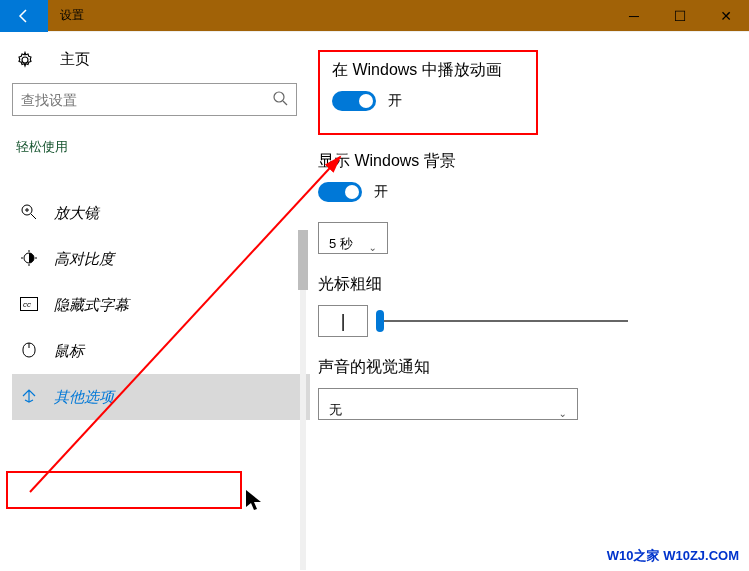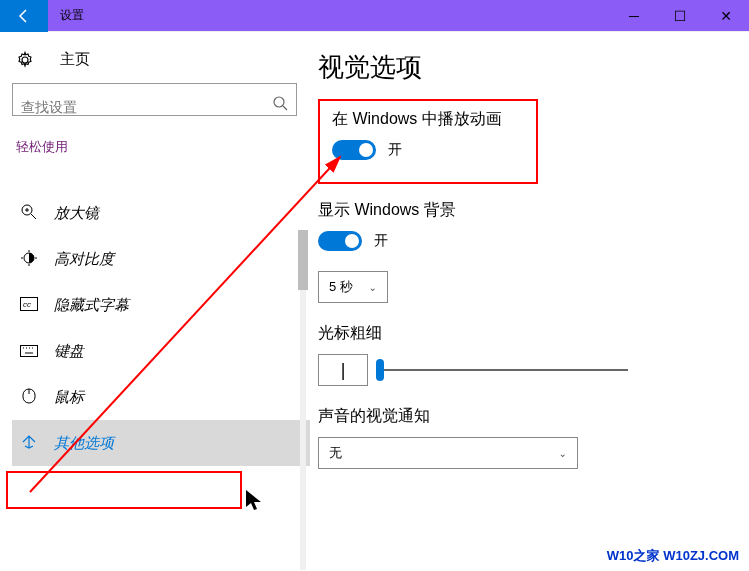--- a/index.html
+++ b/index.html
@@ -1,34 +1,34 @@
 <!DOCTYPE html>
 <html><head>
 <meta charset="utf-8">
 <style>
 * { margin: 0; padding: 0; box-sizing: border-box; font-family: "Microsoft YaHei", "Segoe UI", sans-serif; }
 body { width: 749px; height: 571px; background: #fff; position: relative; overflow: hidden; }
 
-.titlebar { height: 32px; display: flex; align-items: center; background: #8b5cf6; border-bottom: 1px solid #eee; }
+.titlebar { height: 32px; display: flex; align-items: center; background: #a16207; border-bottom: 1px solid #eee; }
 .back-btn { width: 48px; height: 32px; background: #0078d7; color: #fff; display: flex; align-items: center; justify-content: center; }
 .title { font-size: 12px; padding-left: 12px; color: #000; }
 .win-controls { margin-left: auto; display: flex; }
 .win-btn { width: 46px; height: 32px; display: flex; align-items: center; justify-content: center; font-size: 14px; color: #000; }
 
 .content { display: flex; height: calc(100% - 32px); }
 .sidebar { width: 310px; padding: 10px 0 0 12px; position: relative; }
 .home-row { display: flex; align-items: center; gap: 26px; padding: 8px 4px 14px 4px; }
 .home-row .icon { width: 18px; height: 18px; display: flex; align-items: center; justify-content: center; }
 .home-row span.label { font-size: 15px; }
 
-.search-box { width: 285px; height: 33px; border: 1px solid #999; display: flex; align-items: flex-end; padding: 0 8px; margin-bottom: 18px; }
+.search-box { width: 285px; height: 33px; border: 1px solid #999; display: flex; align-items: center; padding: 12px 8px; margin-bottom: 18px; }
 .search-box input { border: none; outline: none; flex: 1; font-size: 14px; color: #666; background: transparent; }
 .search-box .sicon { color: #666; }
 
-.group-title { font-size: 13px; color: #701a75; padding: 4px 4px 14px 4px; }
+.group-title { font-size: 13px; color: #14532d; padding: 4px 4px 14px 4px; }
 
 .nav-item { display: flex; align-items: center; gap: 16px; height: 46px; padding: 0 8px; font-size: 15px; font-style: italic; }
 .nav-item .nicon { width: 18px; text-align: center; }
 .nav-item.selected { background: #d9d9d9; }
 .nav-item.selected .label { color: #0078d7; }
 .nav-item.selected .nicon { color: #0078d7; }
 
 .red-box-nav { position: absolute; border: 2px solid red; left: 6px; top: 439px; width: 236px; height: 38px; pointer-events: none; }
 
 .main { flex: 1; padding: 18px 10px 0 8px; position: relative; }
@@ -39,21 +39,21 @@
 
 .setting-block { margin-bottom: 20px; }
 .setting-label { font-size: 16px; margin-bottom: 10px; }
 .toggle-row { display: flex; align-items: center; gap: 12px; }
 .toggle { width: 44px; height: 20px; border-radius: 10px; background: #0078d7; position: relative; }
 .toggle::after { content: ""; position: absolute; right: 3px; top: 3px; width: 14px; height: 14px; background: #fff; border-radius: 50%; }
 .toggle-text { font-size: 14px; }
 
 .red-box-main { border: 2px solid red; padding: 8px 12px 12px 12px; width: 220px; margin-bottom: 16px; }
 
-.dropdown { height: 32px; border: 1px solid #888; display: inline-flex; align-items: center; justify-content: space-between; padding: 0 10px; font-size: 13px; }
+.dropdown { height: 32px; border: 1px solid #888; display: inline-flex; align-items: flex-end; justify-content: space-between; padding: 0 10px; font-size: 13px; }
 .dropdown.small { width: 70px; }
 .dropdown.large { width: 260px; }
 .chev { font-size: 10px; color: #555; }
 
 .cursor-row { display: flex; align-items: center; gap: 10px; }
 .cursor-preview { width: 50px; height: 32px; border: 1px solid #888; display: flex; align-items: center; justify-content: center; }
 .slider { flex: 1; max-width: 250px; height: 2px; background: #666; position: relative; }
 .slider::before { content: ""; position: absolute; left: 0; top: 50%; transform: translate(-2px,-50%); width: 8px; height: 22px; background: #0078d7; border-radius: 4px; }
 
 .annotation-arrow { position: absolute; pointer-events: none; }
@@ -124,31 +124,20 @@
       <span class="label">高对比度</span>
     </div>
     <div class="nav-item">
       <span class="nicon"><svg width="18" height="14" viewBox="0 0 18 14">
             <rect x="0.5" y="0.5" width="17" height="13" stroke="#000" fill="none"></rect>
             <text x="3" y="10" font-size="8" fill="#000">cc</text>
           </svg></span>
       <span class="label">隐藏式字幕</span>
     </div>
     <div class="nav-item">
-      <span class="nicon"><svg width="18" height="12" viewBox="0 0 18 12">
-            <rect x="0.5" y="0.5" width="17" height="11" stroke="#000" fill="none"></rect>
-            <line x1="3" y1="3" x2="4" y2="3" stroke="#000"></line>
-            <line x1="6" y1="3" x2="7" y2="3" stroke="#000"></line>
-            <line x1="9" y1="3" x2="10" y2="3" stroke="#000"></line>
-            <line x1="12" y1="3" x2="13" y2="3" stroke="#000"></line>
-            <line x1="5" y1="8" x2="13" y2="8" stroke="#000"></line>
-          </svg></span>
-      <span class="label">键盘</span>
-    </div>
-    <div class="nav-item">
       <span class="nicon"><svg width="14" height="16" viewBox="0 0 14 16">
             <rect x="1" y="1" width="12" height="14" rx="6" stroke="#000" fill="none"></rect>
             <line x1="7" y1="1" x2="7" y2="6" stroke="#000"></line>
           </svg></span>
       <span class="label">鼠标</span>
     </div>
     <div class="nav-item selected">
       <span class="nicon"><svg width="16" height="16" viewBox="0 0 16 16">
             <path d="M2 8 L8 2 L14 8 M8 2 V14" stroke="#0078d7" fill="none" stroke-width="1.2"></path>
             <path d="M4 12 L8 14 L12 12" stroke="#0078d7" fill="none" stroke-width="1.2"></path>
@@ -161,21 +150,20 @@
       <svg width="18" height="22" viewBox="0 0 18 22">
           <path d="M1 1 L1 18 L6 14 L9 21 L12 20 L9 13 L16 13 Z" fill="#000"></path>
         </svg>
     </div>
   </div>
 
   <div class="main">
     <div class="scrollbar-track"></div>
     <div class="scrollbar-thumb"></div>
 
-    <h1 class="page-title">视觉选项</h1>
 
     <div class="red-box-main">
       <div class="setting-block" style="margin-bottom:10px">
         <div class="setting-label">在 Windows 中播放动画</div>
         <div class="toggle-row">
           <div class="toggle"></div>
           <span class="toggle-text">开</span>
         </div>
       </div>
     </div>

